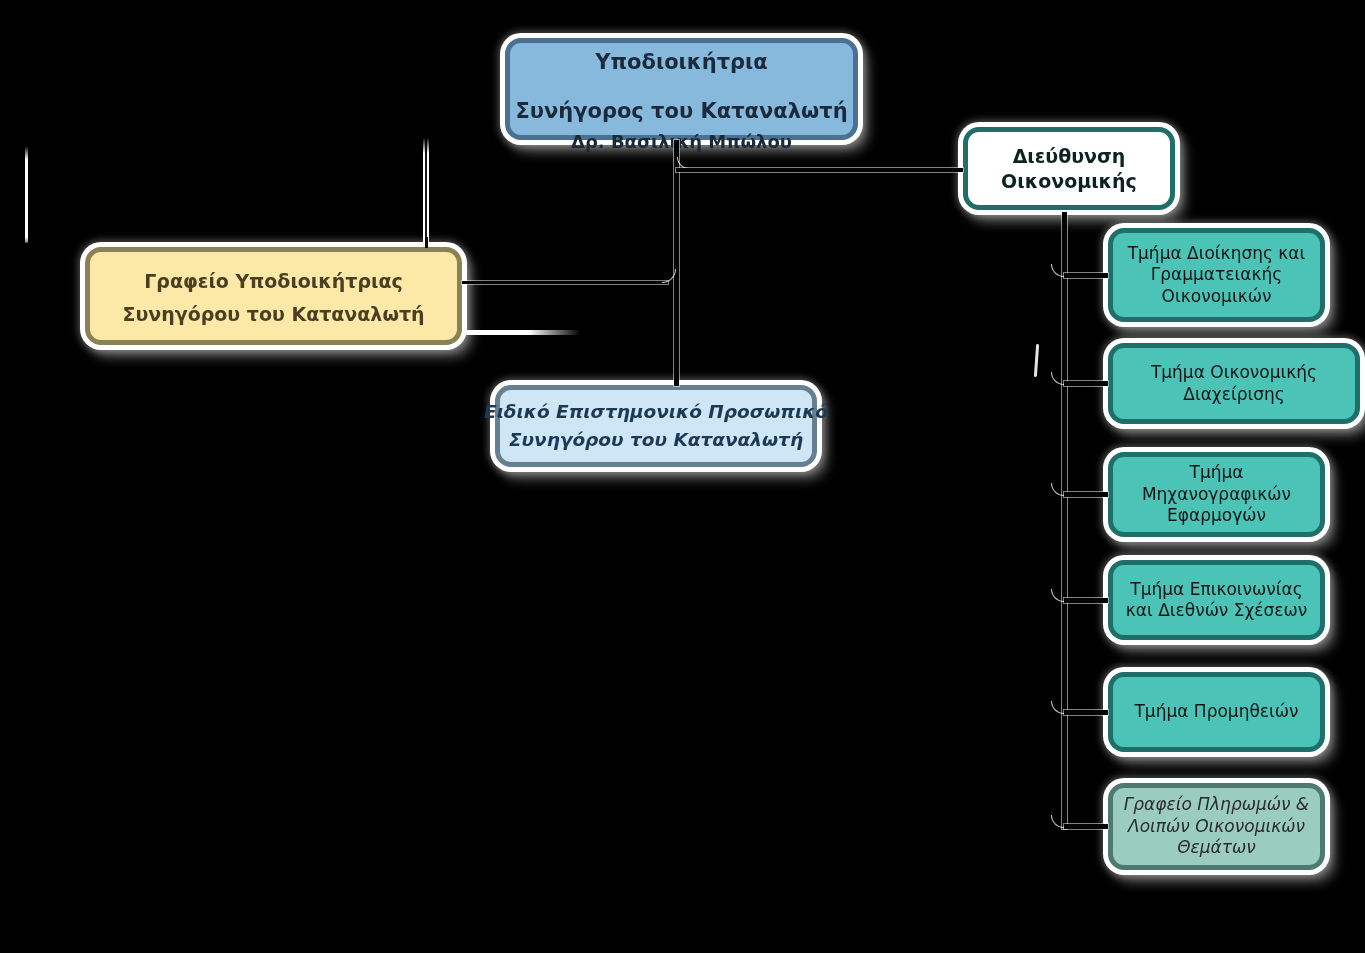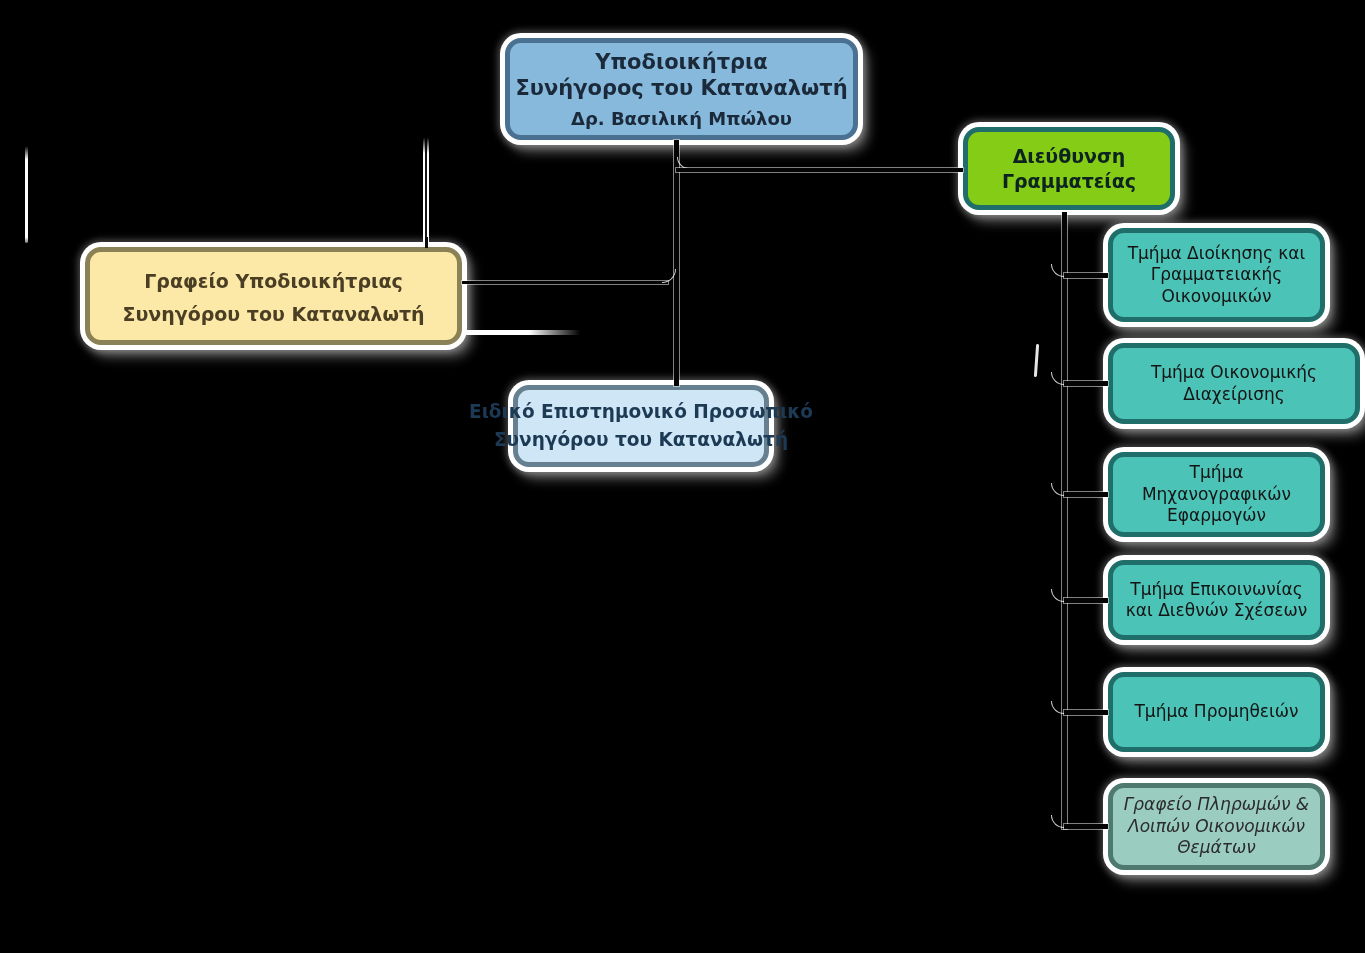--- a/index.html
+++ b/index.html
@@ -11,23 +11,23 @@
   .node{
     position:absolute;z-index:2;box-sizing:border-box;border-radius:16px;
     display:flex;flex-direction:column;align-items:center;justify-content:center;
     text-align:center;
     box-shadow:0 0 0 5px #ffffff,0 0 7px 7px rgba(255,255,255,.30),
                7px 9px 12px 3px rgba(200,200,200,.45);
   }
   .node .ln{display:block;white-space:nowrap;}
   
   .n-deputy{background:#87b9dd;border:5px solid #4a7191;color:#1b2a3a;}
-  .n-deputy .ln{font-size:21px;font-weight:bold;line-height:26px;}
+  .n-deputy .ln{font-size:21px;font-weight:bold;line-height:26px;margin-top:23px;}
   .n-deputy .person{font-size:18px;font-weight:bold;line-height:22px;margin-top:7px;}
-  .n-secr{background:#84cc16;border:5px solid #1f6e69;color:#0d2321;}
+  .n-secr{background:#ffffff;border:5px solid #1f6e69;color:#0d2321;}
   .n-secr .ln{font-size:19px;font-weight:bold;line-height:25px;}
   .n-office{background:#fce9a7;border:5px solid #8b8156;color:#4a3e24;
             justify-content:flex-start;padding-top:16px;}
   .n-office .ln{font-size:19px;font-weight:bold;line-height:27px;}
   .n-sci{background:#cfe6f7;border:5px solid #66808f;color:#1d3a55;}
   .n-sci .ln{font-size:18.5px;font-weight:bold;line-height:28px;}
   .n-dept{background:#4cc3b7;border:5px solid #1f6e69;color:#141414;}
   .n-dept .ln{font-size:17px;font-weight:normal;line-height:21.5px;}
   .n-dept-light{background:#9bccc0;border:5px solid #4d796f;color:#2b2b2b;font-style:italic;}
   
@@ -81,29 +81,29 @@
               transform:rotate(4deg);"></div>
 
   <div class="node n-deputy" style="left:505px;top:38px;width:353px;height:102px;">
     <span class="ln">Υποδιοικήτρια</span>
     <span class="ln">Συνήγορος του Καταναλωτή</span>
     <span class="ln person">Δρ. Βασιλική Μπώλου</span>
   </div>
 
   <div class="node n-secr" style="left:963px;top:127px;width:212px;height:83px;">
     <span class="ln">Διεύθυνση</span>
-    <span class="ln">Γραμματείας</span>
+    <span class="ln">Οικονομικής</span>
   </div>
 
   <div class="node n-office" style="left:85px;top:247px;width:377px;height:98px;gap:6px;">
     <span class="ln">Γραφείο Υποδιοικήτριας</span>
     <span class="ln">Συνηγόρου του Καταναλωτή</span>
   </div>
 
-  <div class="node n-sci" style="left:513px;top:385px;width:256px;height:82px;">
+  <div class="node n-sci" style="left:495px;top:385px;width:322px;height:82px;font-style:italic;">
     <span class="ln">Ειδικό Επιστημονικό Προσωπικό</span>
     <span class="ln">Συνηγόρου του Καταναλωτή</span>
   </div>
 
   <div class="node n-dept" style="left:1108px;top:228px;width:217px;height:94px;">
     <span class="ln">Τμήμα Διοίκησης και</span>
     <span class="ln">Γραμματειακής</span>
     <span class="ln">Οικονομικών</span>
   </div>
 

